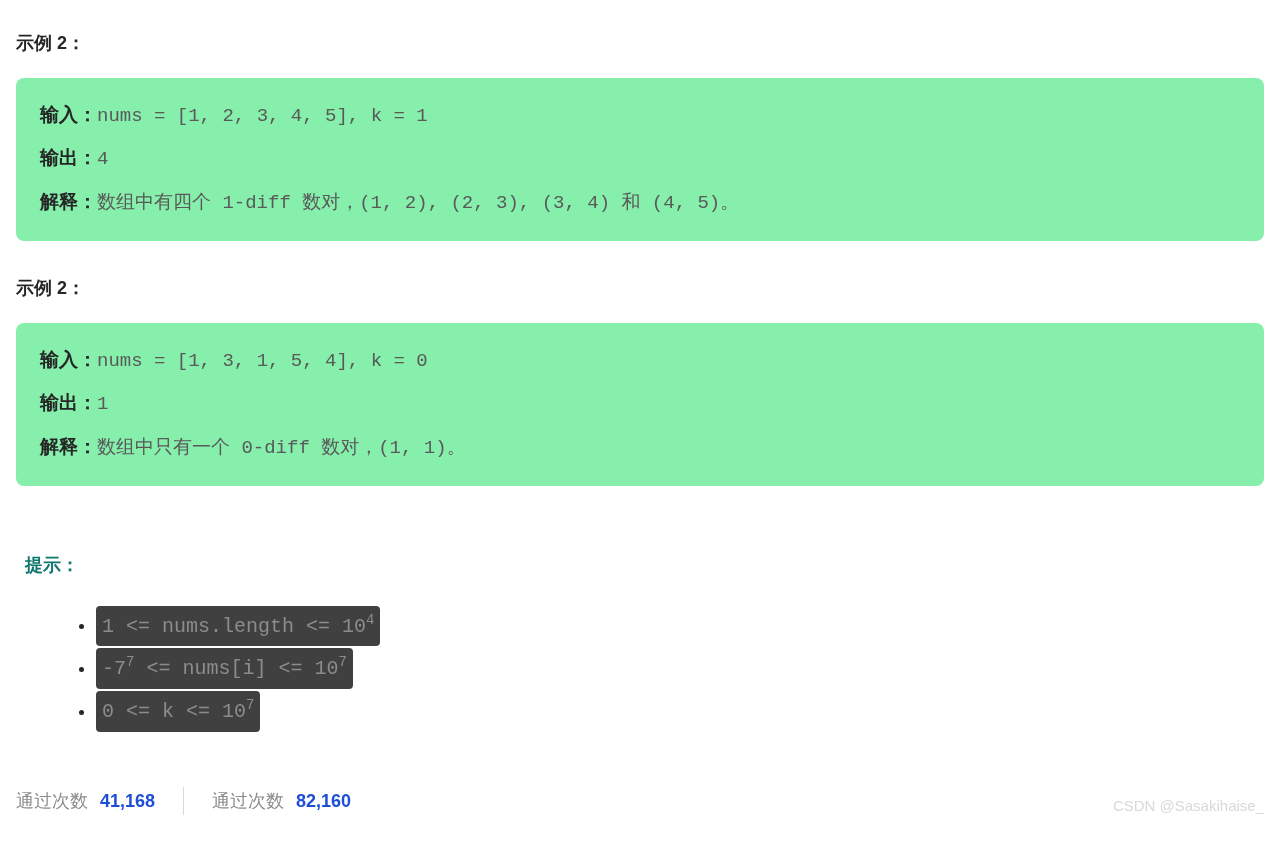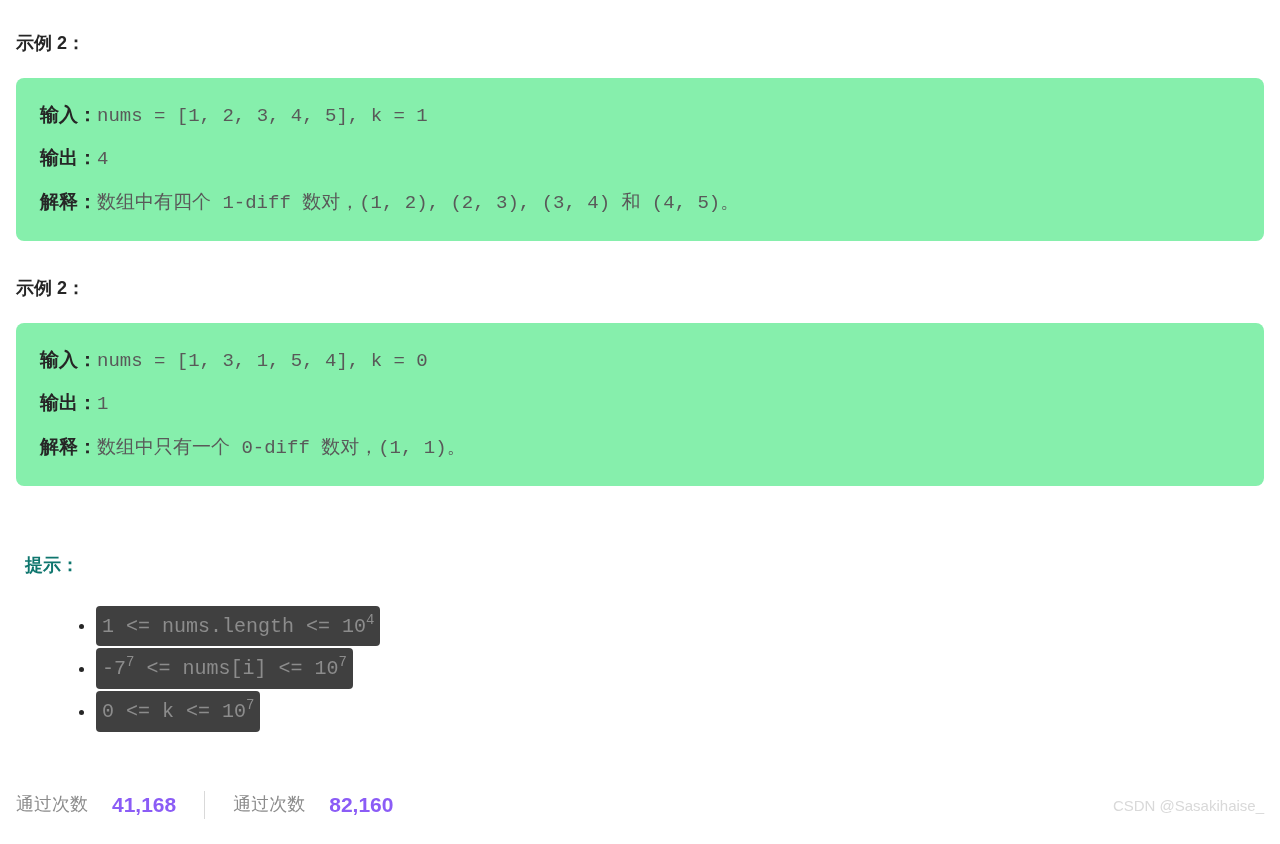--- a/index.html
+++ b/index.html
@@ -72,24 +72,24 @@
     display: flex;
     align-items: center;
     margin-top: 50px;
     color: #8c8c8c;
     font-size: 18px;
   }
   .stats .label {
     color: #8c8c8c;
   }
   .stats .value {
-    color: #8b5cf6;
+    color: #1d4ed8;
     font-weight: 600;
-    margin-left: 24px;
-    font-size: 21px;
+    margin-left: 12px;
+    font-size: 18px;
   }
   .stats .divider {
     width: 1px;
     height: 28px;
     background: #d9d9d9;
     margin: 0 28px;
   }
   .watermark {
     position: absolute;
     right: 16px;

